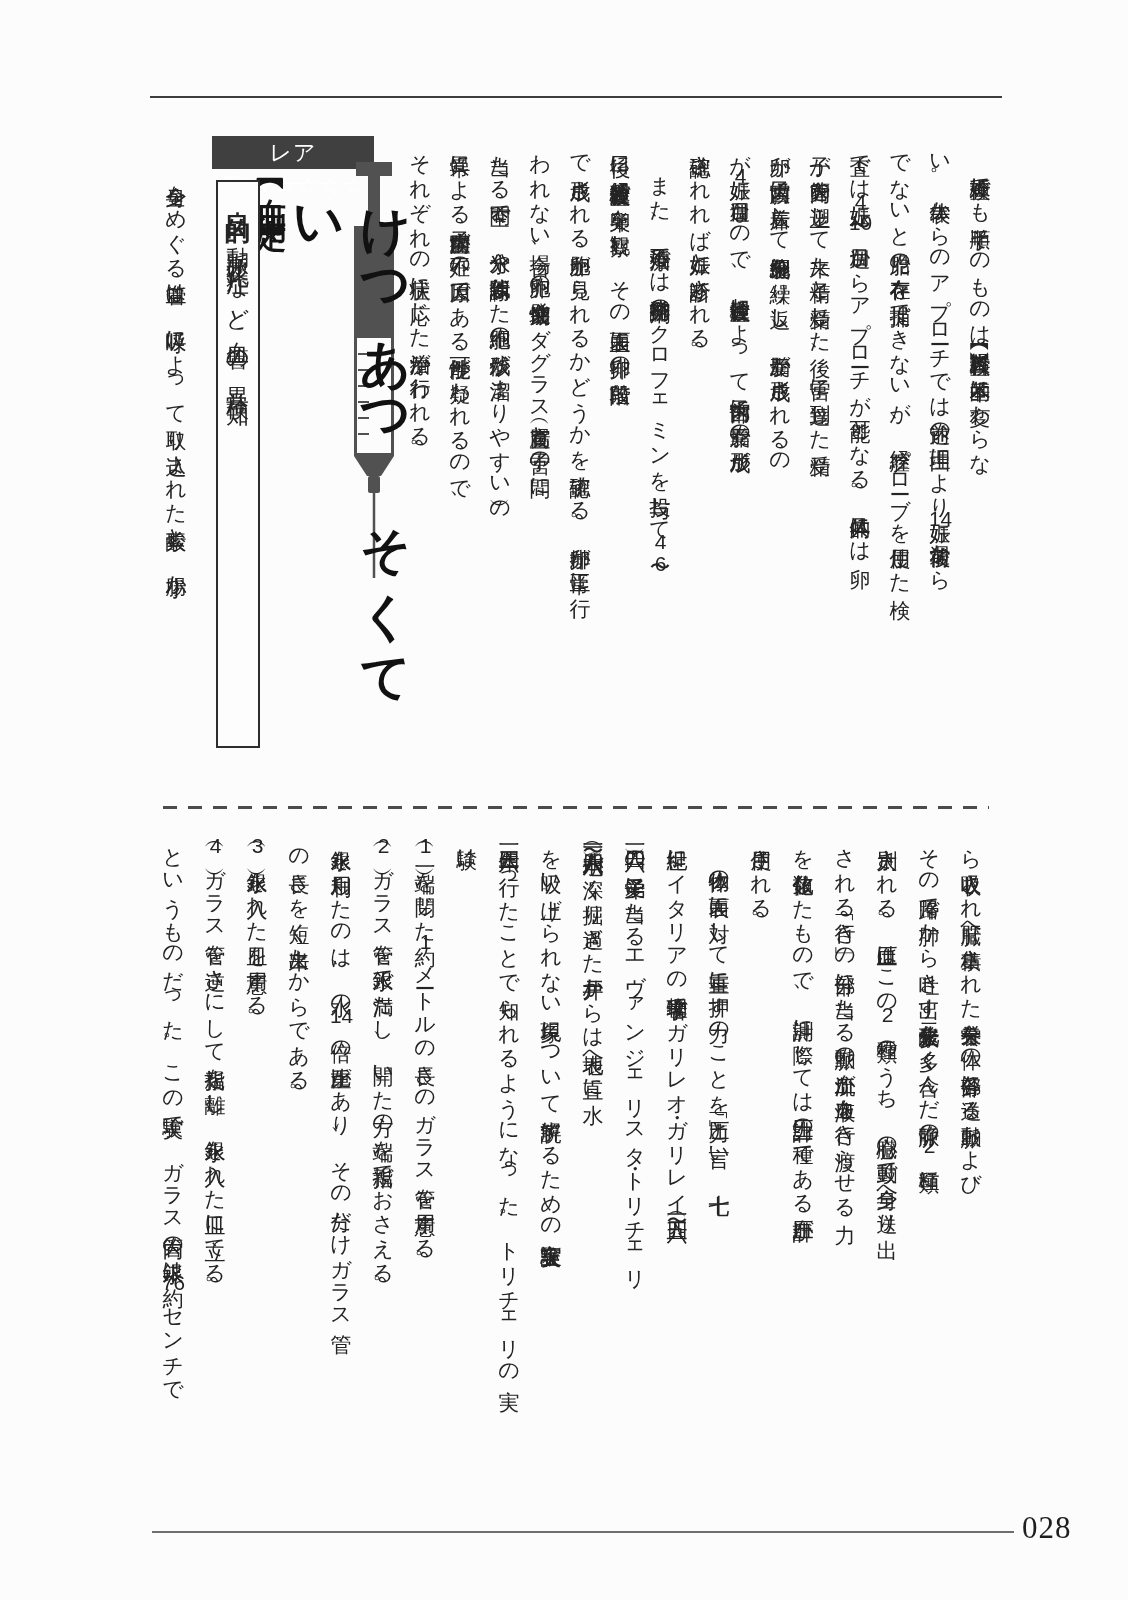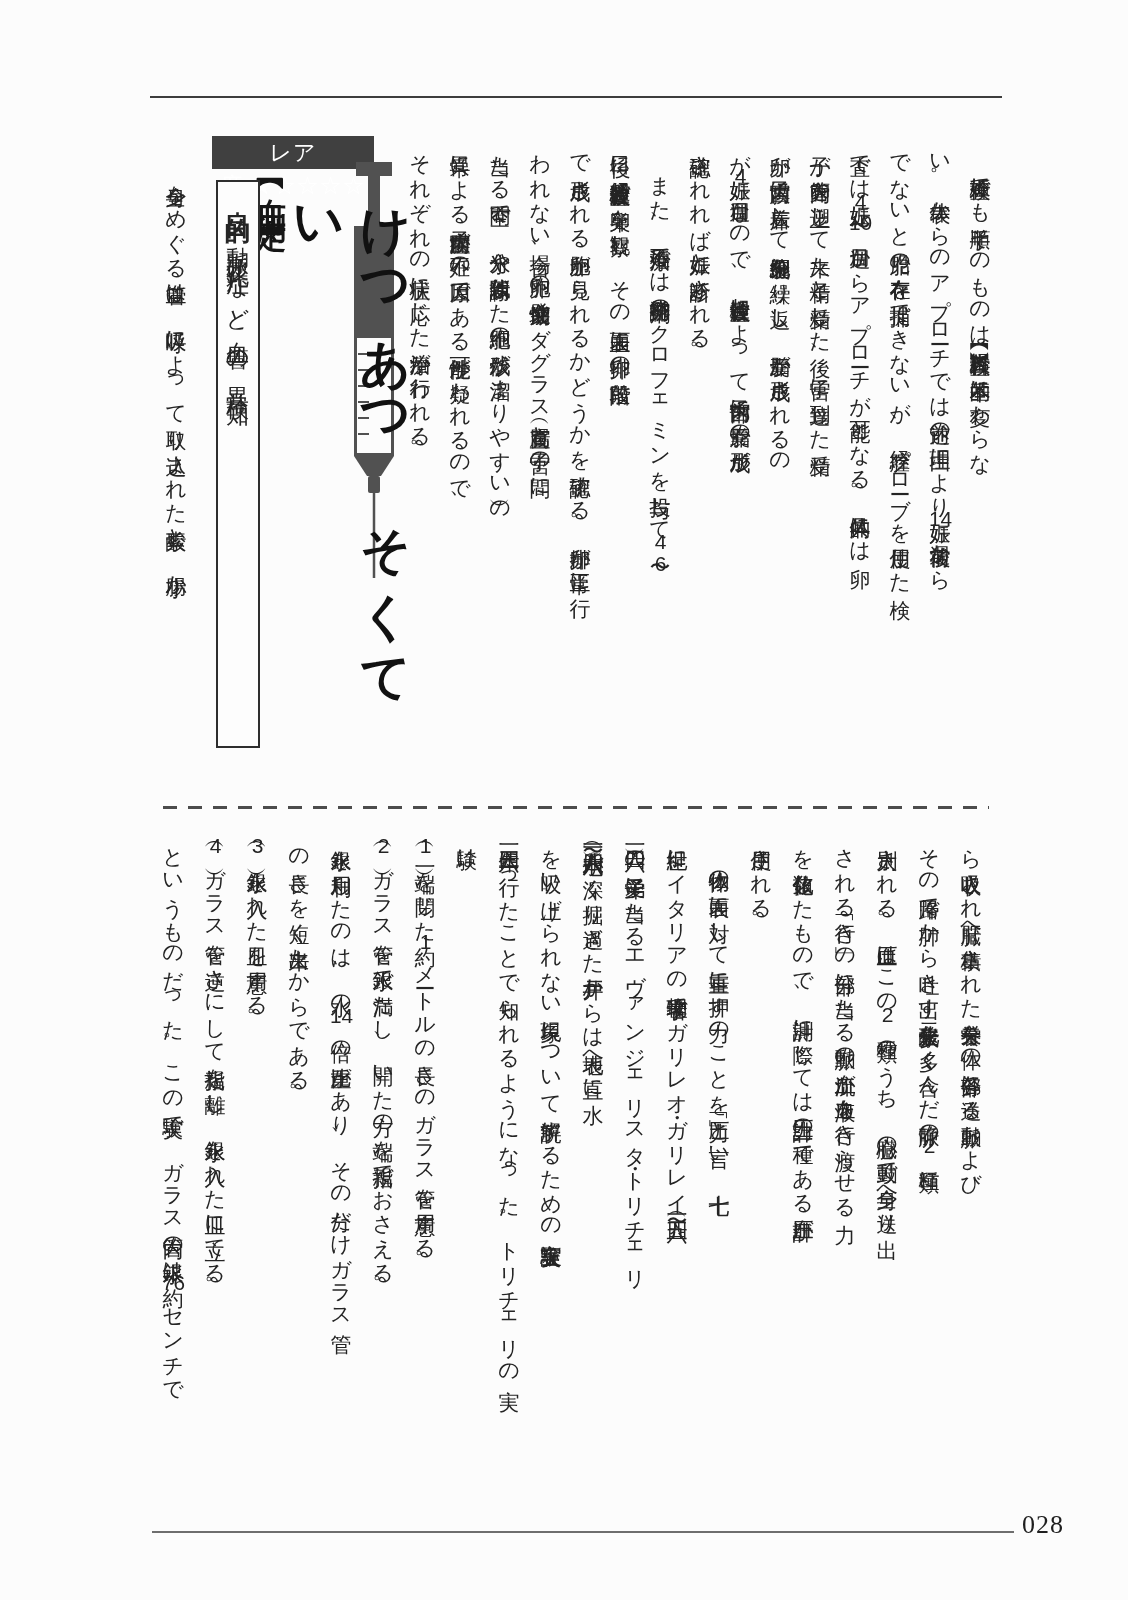--- a/index.html
+++ b/index.html
@@ -11,21 +11,21 @@
     font-family:"Liberation Sans",sans-serif;
     color:#242424;
     overflow:hidden;
   }
   .hrule{position:absolute;background:#3d3d3d;height:2px;}
   .rule-top{left:150px;top:96px;width:852px;}
   .rule-bottom{left:152px;top:1531px;width:862px;background:#6e6e6e;}
   .page-number{
     position:absolute;left:1022px;top:1510px;
     font-family:"Liberation Serif",serif;
-    font-size:26px;letter-spacing:1px;color:#1f1f1f;
+    font-size:31px;letter-spacing:1px;color:#1f1f1f;
   }
   
   .vtext{
     writing-mode:vertical-rl;
     text-orientation:mixed;
     position:absolute;
     font-size:21px;
     letter-spacing:0.5px;
   }
   .vline{white-space:nowrap;}

